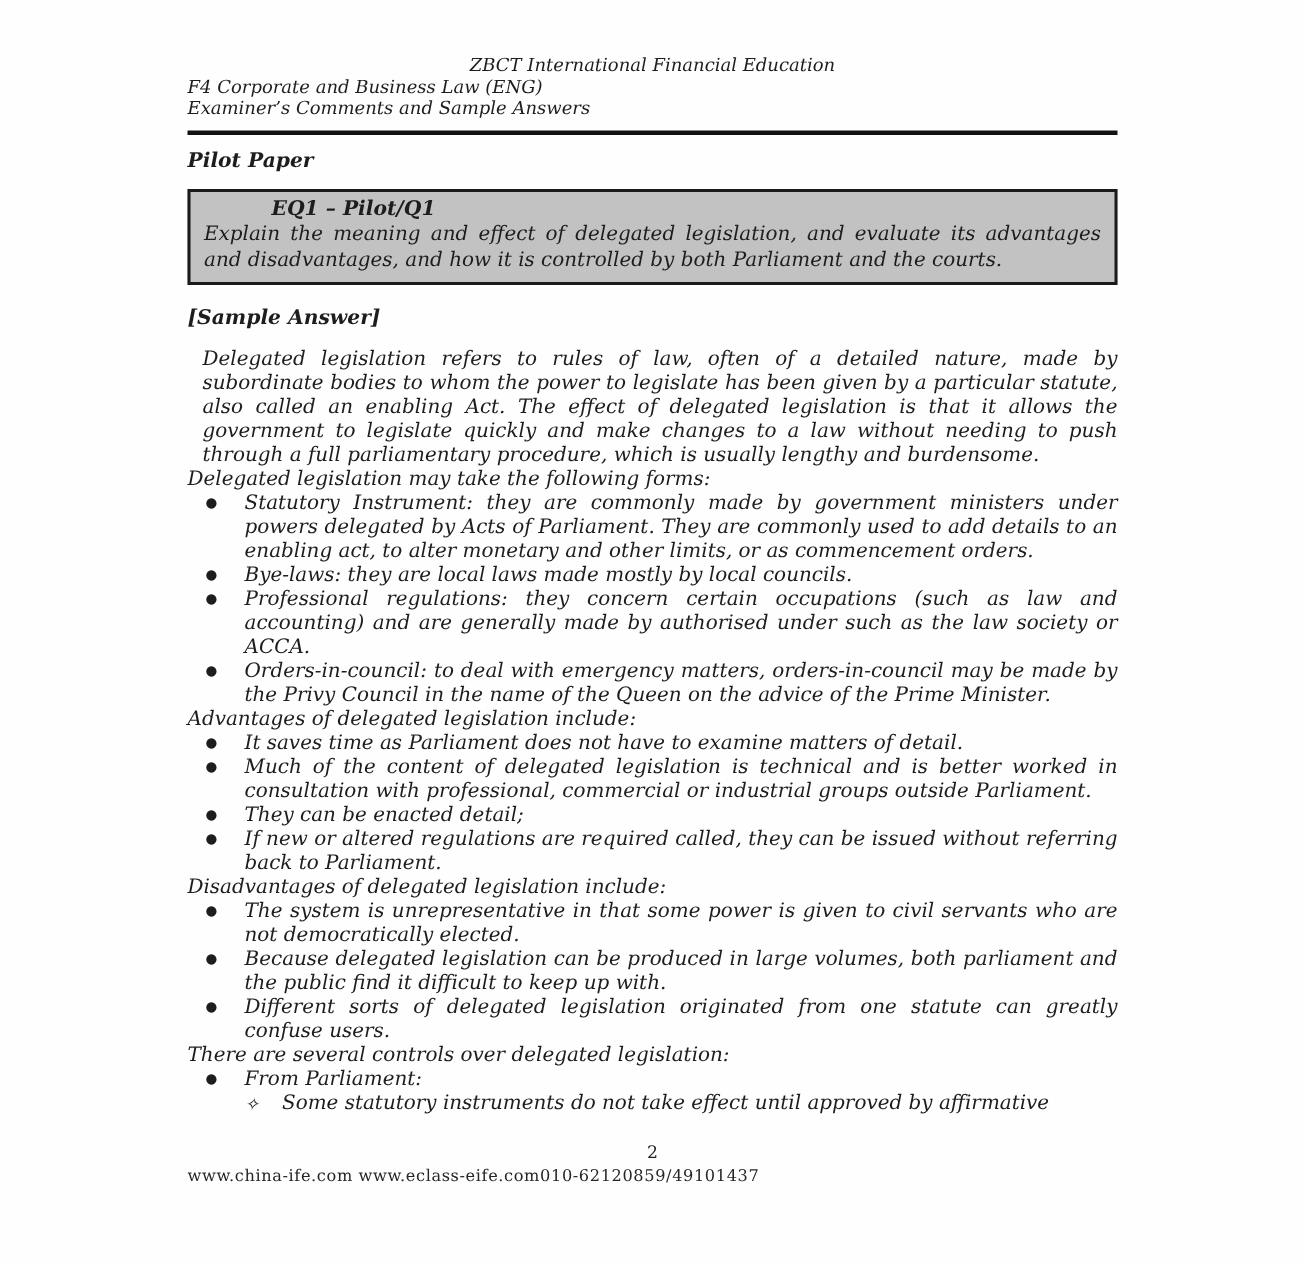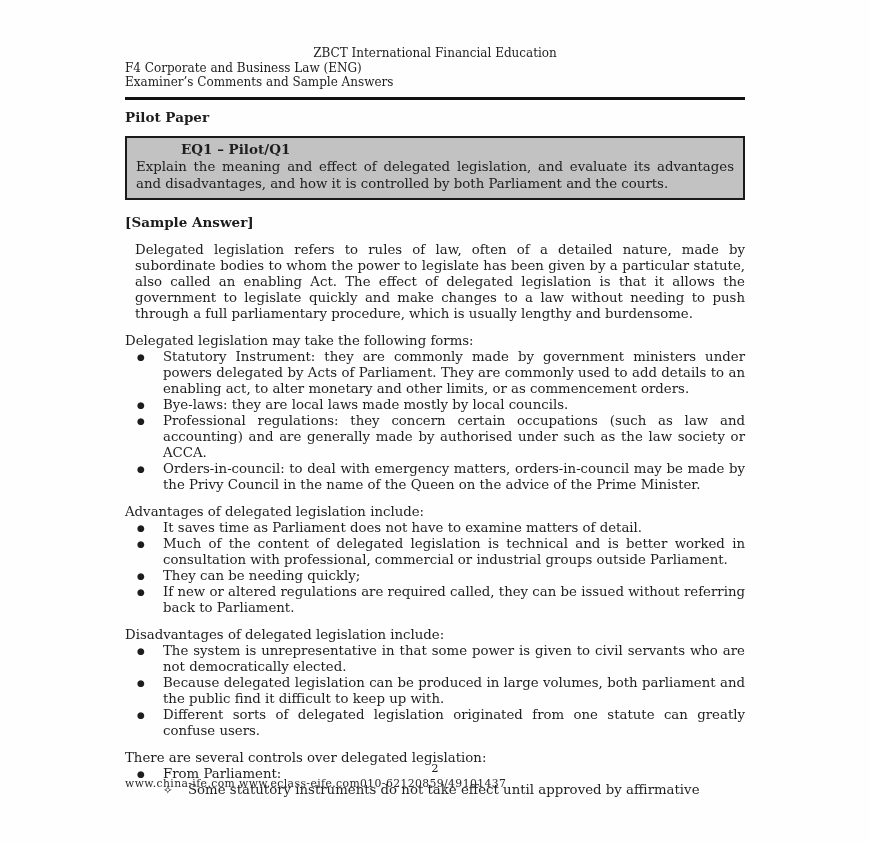--- a/index.html
+++ b/index.html
@@ -6,22 +6,23 @@
   .page {
     position:relative;
     width:870px; height:842px;
     background:#fefefe;
     color:#1d1d1d;
     font-family:"DejaVu Serif", serif;
     overflow:hidden;
   }
   .content {
     position:absolute;
-    left:125px; top:46px;
+    left:125px; top:36px;
     width:620px;
+    font-style:italic;
   }
   
   .h-center { text-align:center; font-size:12px; line-height:14px; }
   .h-row {
     display:flex; justify-content:space-between;
     font-size:12px; line-height:14px;
     margin-top:1px; padding-bottom:8px;
     border-bottom:3px solid #121212;
     flex-direction:column;
   }
@@ -30,21 +31,21 @@
   .question-box {
     margin-top:11px;
     background:#c2c2c2;
     border:2px solid #1a1a1a;
     padding:3px 9px 6px 9px;
   }
   .q-title { font-weight:bold; font-size:13.5px; line-height:17px;margin-left:45px; }
   .q-body { font-size:13.3px; line-height:16.5px; text-align:justify; margin-top:1px; }
   .sample-label { font-weight:bold; font-size:13.5px; line-height:16px; margin-top:14px; }
   .para { font-size:13.3px; line-height:16px; text-align:justify; margin:12px 0 0 10px; }
-  .list-heading { font-size:13.3px; line-height:16px; margin-top:11px; }
+  .list-heading { font-size:13.3px; line-height:16px; }
   
   .bullet-row { display:flex; font-size:13.3px; line-height:16px; }
   .bullet-marker {
     flex:0 0 38px; box-sizing:border-box;
     padding-left:12px; font-size:9px; line-height:16px;
   }
   .bullet-text { flex:1; text-align:justify; }
   .sub-row { display:flex; font-size:13.3px; line-height:16px; padding-left:38px; }
   .sub-marker { flex:0 0 25px; font-size:11.5px; line-height:16px; }
   .sub-text { flex:1; text-align:justify; }
@@ -106,21 +107,21 @@
     <div class="bullet-row">
       <span class="bullet-marker">●</span>
       <span class="bullet-text">It saves time as Parliament does not have to examine matters of detail.</span>
     </div>
     <div class="bullet-row">
       <span class="bullet-marker">●</span>
       <span class="bullet-text">Much of the content of delegated legislation is technical and is better worked in consultation with professional, commercial or industrial groups outside Parliament.</span>
     </div>
     <div class="bullet-row">
       <span class="bullet-marker">●</span>
-      <span class="bullet-text">They can be needing quickly;</span>
+      <span class="bullet-text">They can be enacted detail;</span>
     </div>
     <div class="bullet-row">
       <span class="bullet-marker">●</span>
       <span class="bullet-text">If new or altered regulations are required called, they can be issued without referring back to Parliament.</span>
     </div>
 
     <div class="list-heading">Disadvantages of delegated legislation include:</div>
     <div class="bullet-row">
       <span class="bullet-marker">●</span>
       <span class="bullet-text">The system is unrepresentative in that some power is given to civil servants who are not democratically elected.</span>

